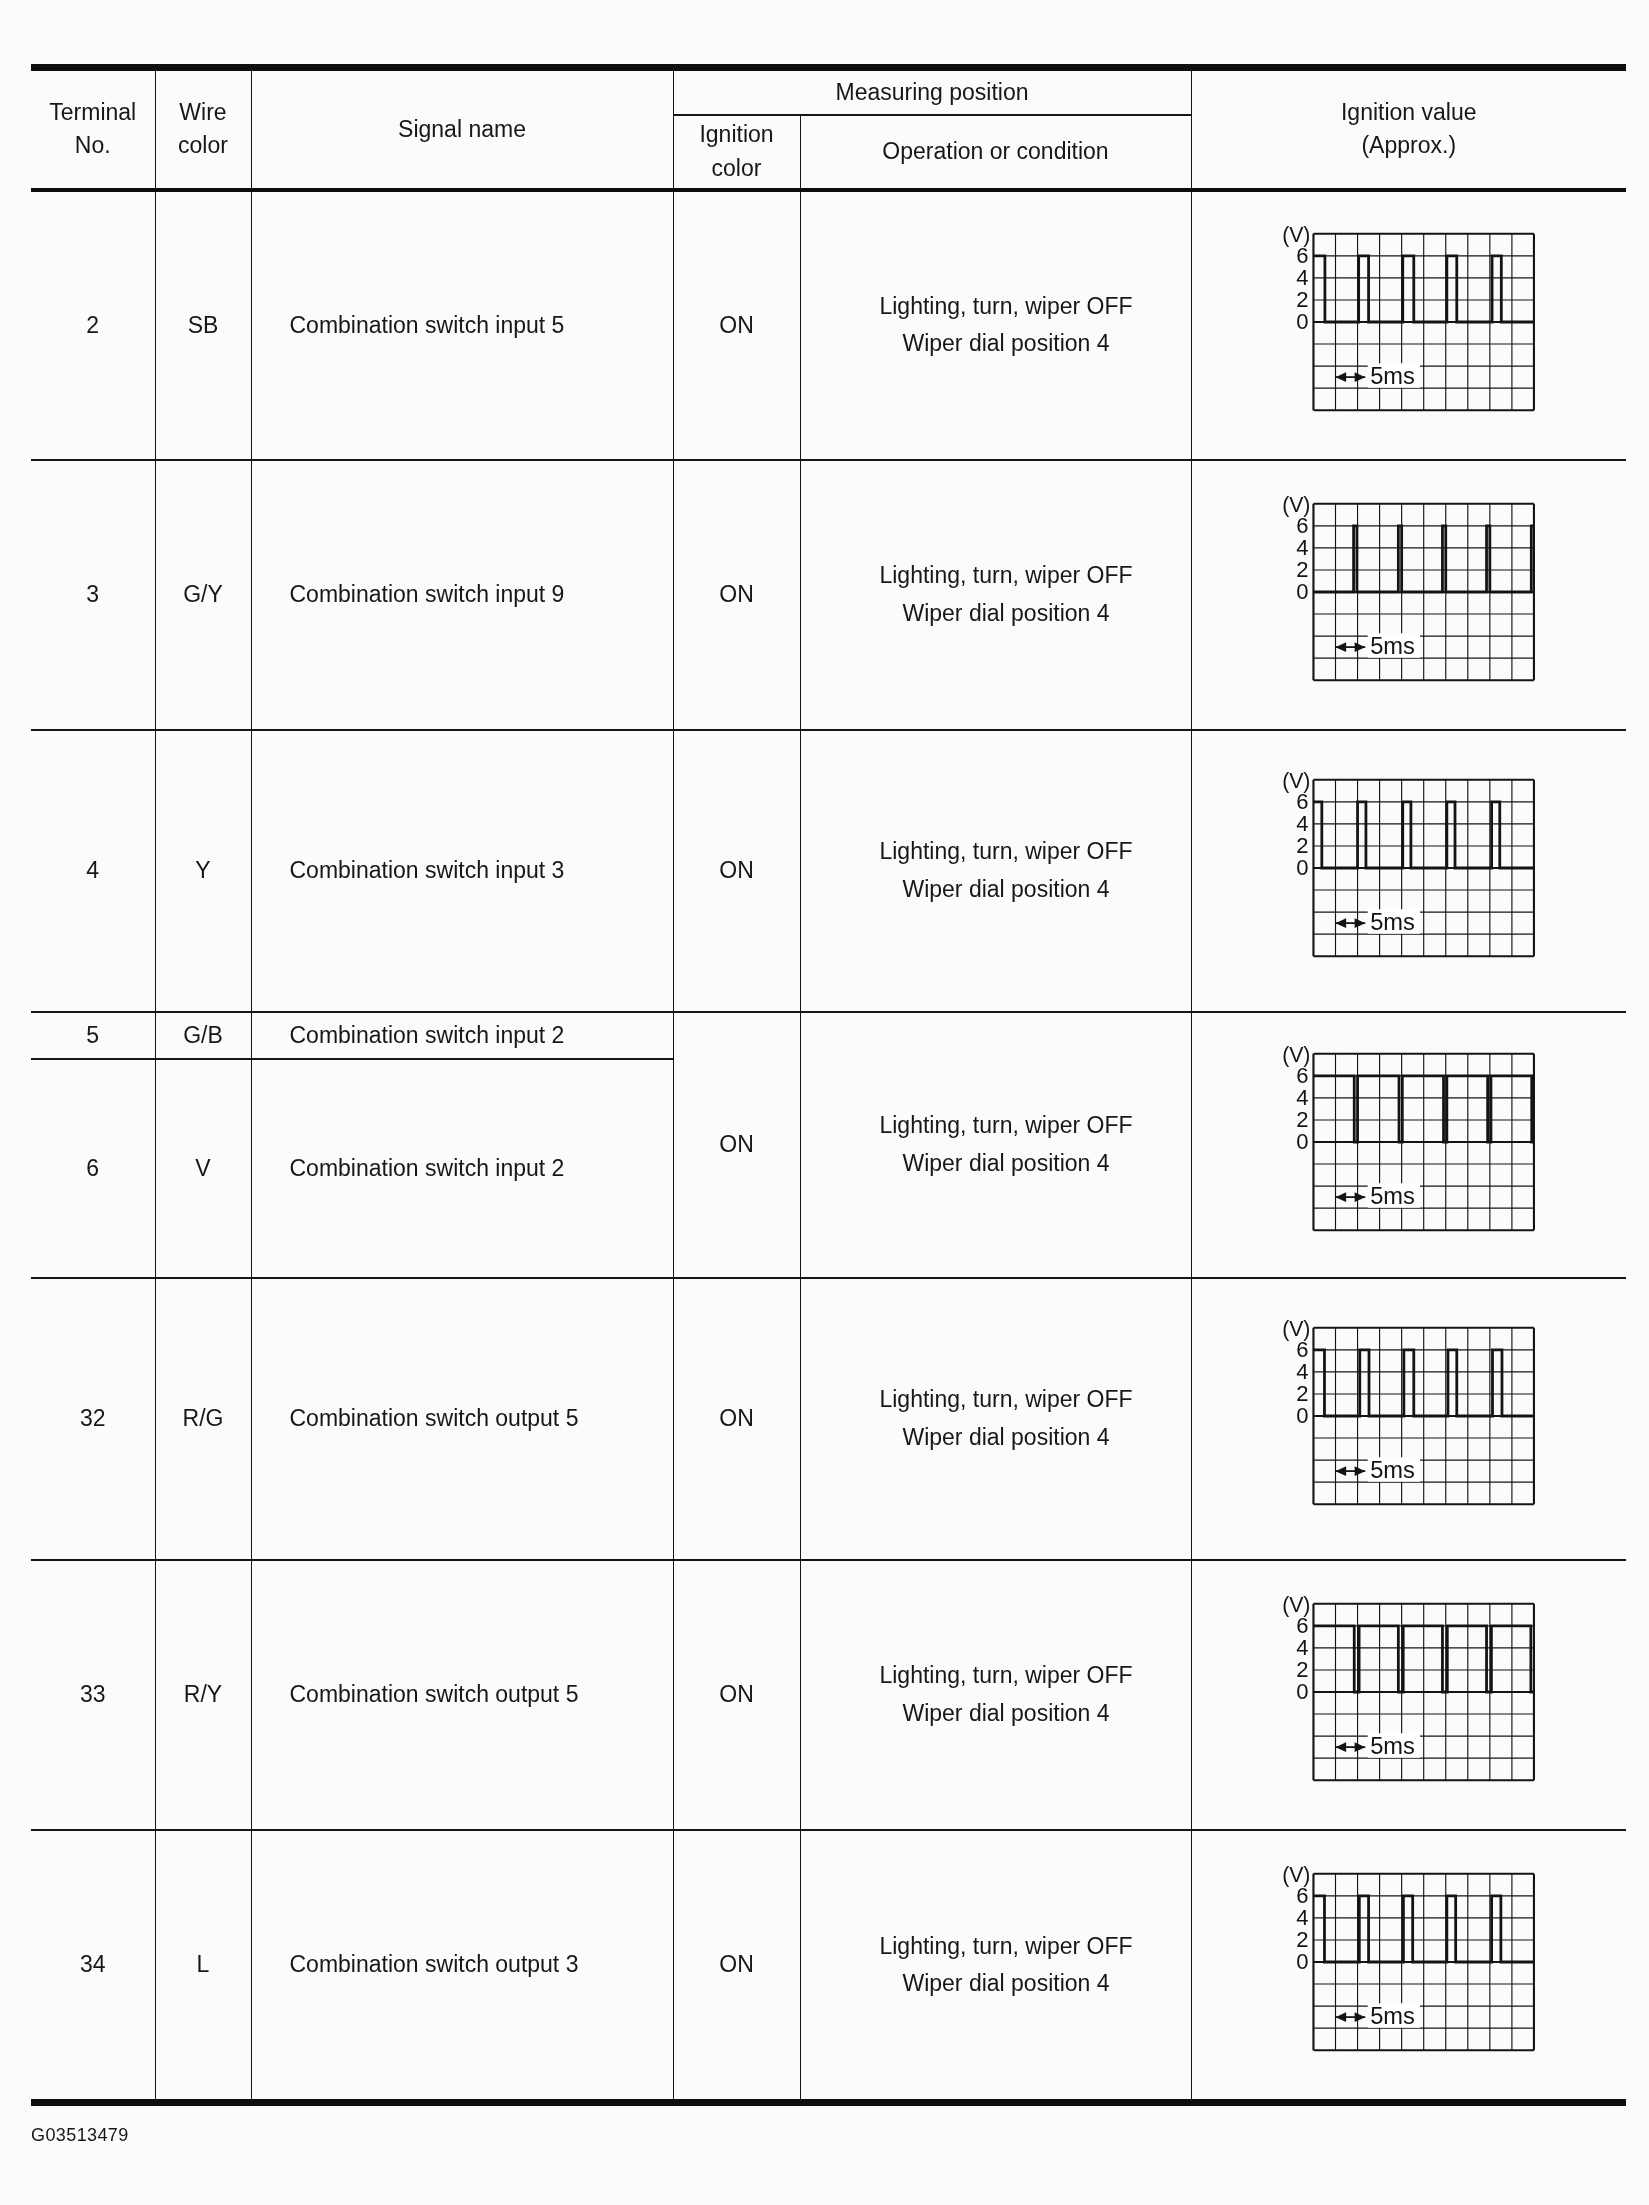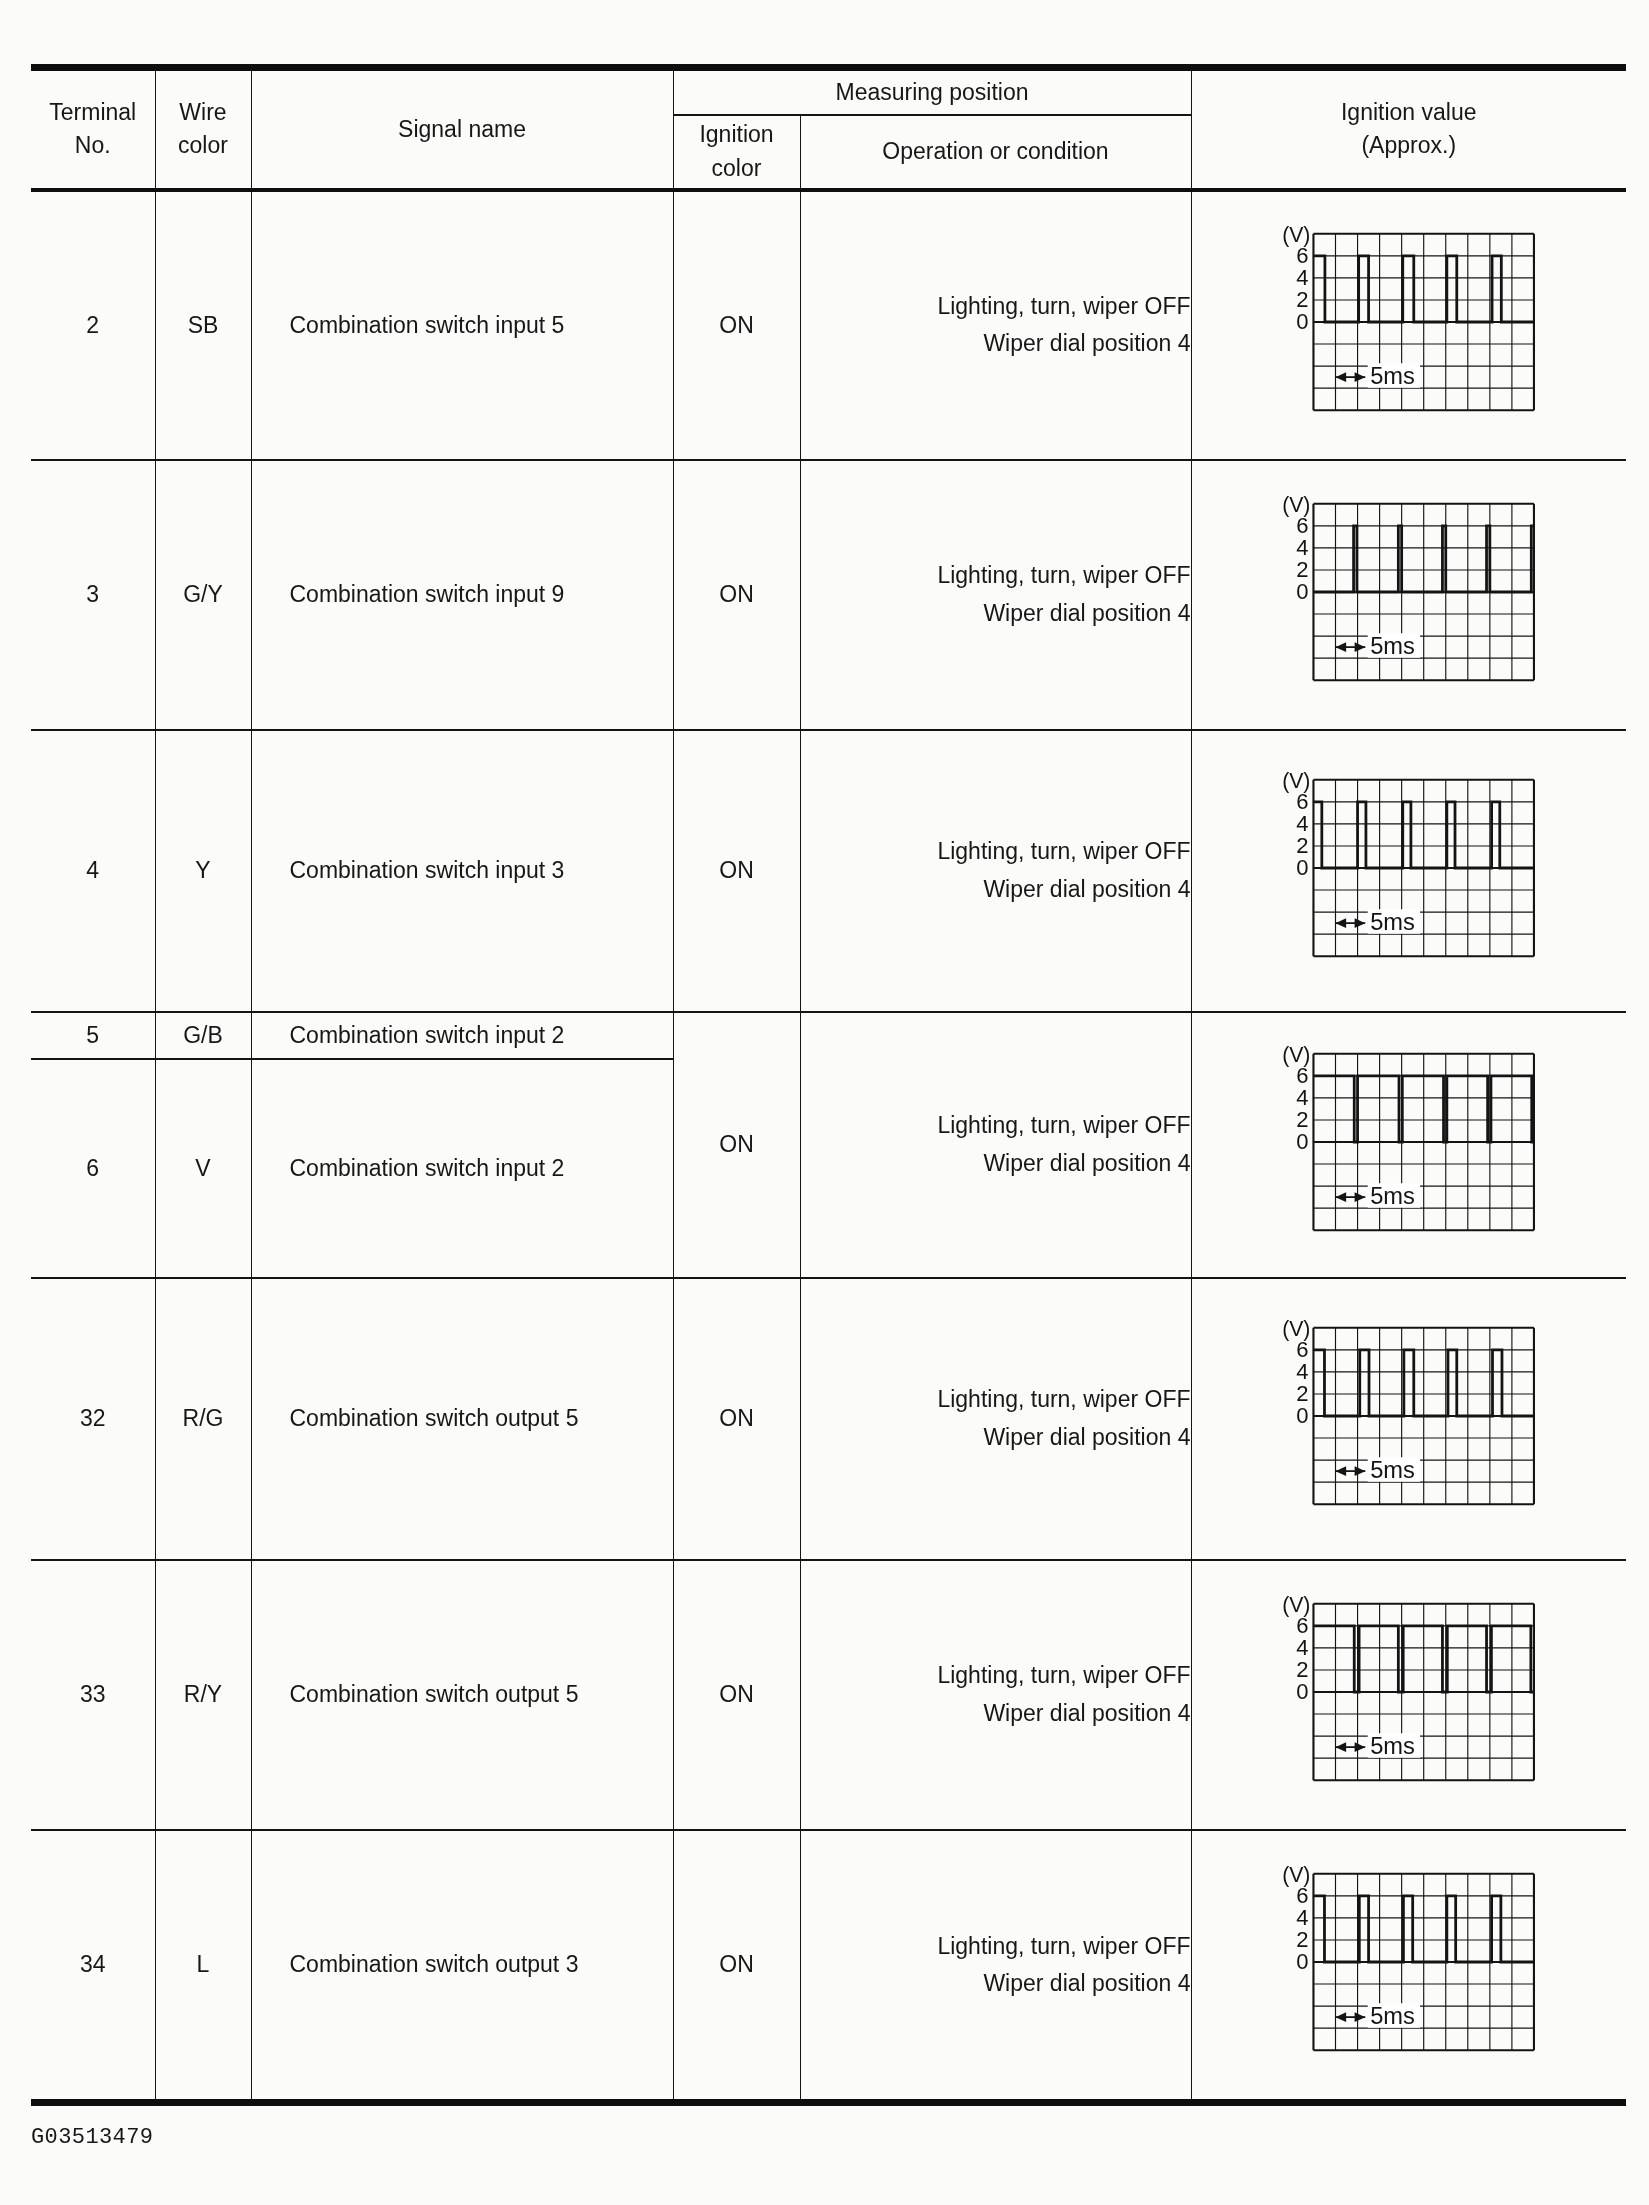--- a/index.html
+++ b/index.html
@@ -41,28 +41,28 @@
   .hh2 { height:75px; }
   .rh-a { height:270px; }
   .rh-b { height:282px; }
   .rh-s { height:47px; }
   .rh-m { height:219px; }
   .rh-c { height:273px; }
 
   .c { text-align:center; }
   th { line-height:1.45; }
   .sig-name { text-align:left; padding-left:38px; }
-  .op { text-align:right; padding-left:21px; line-height:1.62; }
+  .op { text-align:center; padding-left:21px; line-height:1.62; }
   .refc { text-align:center; }
   .scope { display:inline-block; }
   .scope svg { display:block; }
 
   .figure-code {
     position:absolute; left:31px; top:2125px;
-    font-size:22px; letter-spacing:0.4px;font-family:Liberation Mono, monospace;
+    font-size:18px; letter-spacing:0.4px;
   }
 </style>
 </head>
 <body>
 
 <table class="sig">
   <colgroup>
     <col style="width:124px">
       <col style="width:96px">
       <col style="width:422px">

